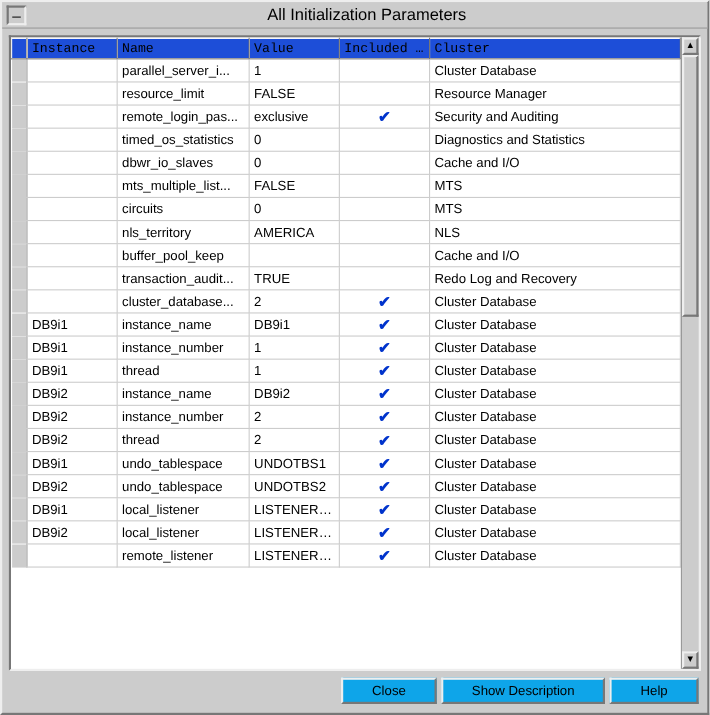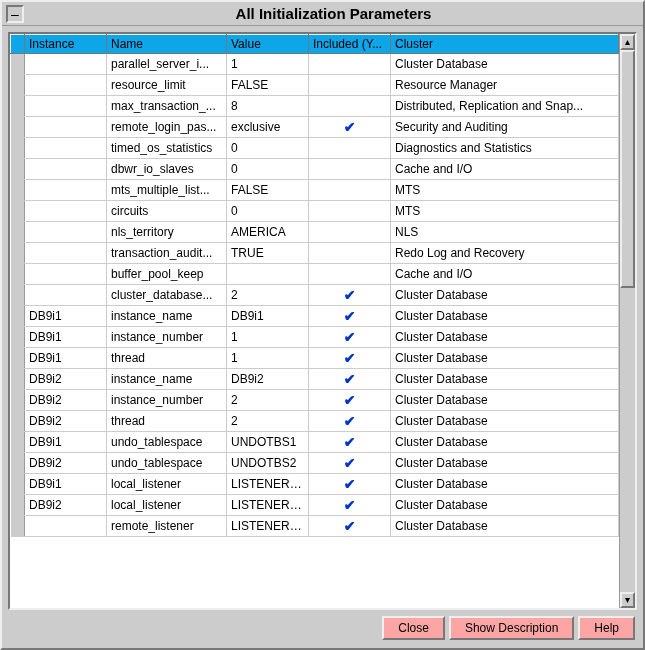--- a/index.html
+++ b/index.html
@@ -33,21 +33,21 @@
     border: 2px solid;
     border-color: #777 #eee #eee #777;
     background: #ccc;
     display:flex; align-items:center; justify-content:center;
     font-size:14px; line-height:1;
   }
   .titlebar .title {
     flex: 1;
     text-align: center;
     font-size: 15px;
-    font-weight: bold;
+    font-weight: normal;
   }
   .content {
     flex: 1;
     display: flex;
     flex-direction: column;
     padding: 6px;
     min-height: 0;
   }
   .table-frame {
     flex: 1;
@@ -67,30 +67,31 @@
     flex: 1;
     overflow: hidden;
     min-width: 0;
   }
   table {
     border-collapse: collapse;
     width: 100%;
     table-layout: fixed;
   }
   thead th {
-    background: #0ea5e9;
+    background: #1d4ed8;
     border: 1px solid;
     border-color: #eee #777 #777 #eee;
     text-align: left;
     font-weight: normal;
     padding: 2px 4px;
     height: 16px;
     white-space: nowrap;
     overflow: hidden;
     text-overflow: ellipsis;
+    font-family: Liberation Mono, monospace;
   }
   tbody td {
     border-bottom: 1px solid #ccc;
     border-right: 1px solid #ccc;
     padding: 2px 4px;
     height: 21px;
     white-space: nowrap;
     overflow: hidden;
     text-overflow: ellipsis;
     background: #fff;
@@ -144,24 +145,24 @@
     border: 2px solid;
     border-color:#eee #777 #777 #eee;
   }
   .button-row {
     display: flex;
     justify-content: flex-end;
     gap: 4px;
     padding: 6px 2px 2px 2px;
   }
   .button-row button {
-    background: #fca5a5;
+    background: #0ea5e9;
     border: 2px solid;
     border-color: #eee #777 #777 #eee;
-    padding: 3px 14px;
+    padding: 3px 26px;
     font-family: inherit;
     font-size: 12px;
     cursor: pointer;
   }
 </style>
 </head>
 <body>
 
 <div class="window">
   <div class="titlebar">
@@ -207,28 +208,20 @@
                   <td class="first-col"></td>
                   <td></td>
                   <td>resource_limit</td>
                   <td>FALSE</td>
                   <td class="check-col"></td>
                   <td>Resource Manager</td>
                 </tr>
                 <tr>
                   <td class="first-col"></td>
                   <td></td>
-                  <td>max_transaction_...</td>
-                  <td>8</td>
-                  <td class="check-col"></td>
-                  <td>Distributed, Replication and Snap...</td>
-                </tr>
-                <tr>
-                  <td class="first-col"></td>
-                  <td></td>
                   <td>remote_login_pas...</td>
                   <td>exclusive</td>
                   <td class="check-col"><span class="checkmark">✔</span></td>
                   <td>Security and Auditing</td>
                 </tr>
                 <tr>
                   <td class="first-col"></td>
                   <td></td>
                   <td>timed_os_statistics</td>
                   <td>0</td>
@@ -263,32 +256,32 @@
                   <td class="first-col"></td>
                   <td></td>
                   <td>nls_territory</td>
                   <td>AMERICA</td>
                   <td class="check-col"></td>
                   <td>NLS</td>
                 </tr>
                 <tr>
                   <td class="first-col"></td>
                   <td></td>
+                  <td>buffer_pool_keep</td>
+                  <td></td>
+                  <td class="check-col"></td>
+                  <td>Cache and I/O</td>
+                </tr>
+                <tr>
+                  <td class="first-col"></td>
+                  <td></td>
                   <td>transaction_audit...</td>
                   <td>TRUE</td>
                   <td class="check-col"></td>
                   <td>Redo Log and Recovery</td>
-                </tr>
-                <tr>
-                  <td class="first-col"></td>
-                  <td></td>
-                  <td>buffer_pool_keep</td>
-                  <td></td>
-                  <td class="check-col"></td>
-                  <td>Cache and I/O</td>
                 </tr>
                 <tr>
                   <td class="first-col"></td>
                   <td></td>
                   <td>cluster_database...</td>
                   <td>2</td>
                   <td class="check-col"><span class="checkmark">✔</span></td>
                   <td>Cluster Database</td>
                 </tr>
                 <tr>

